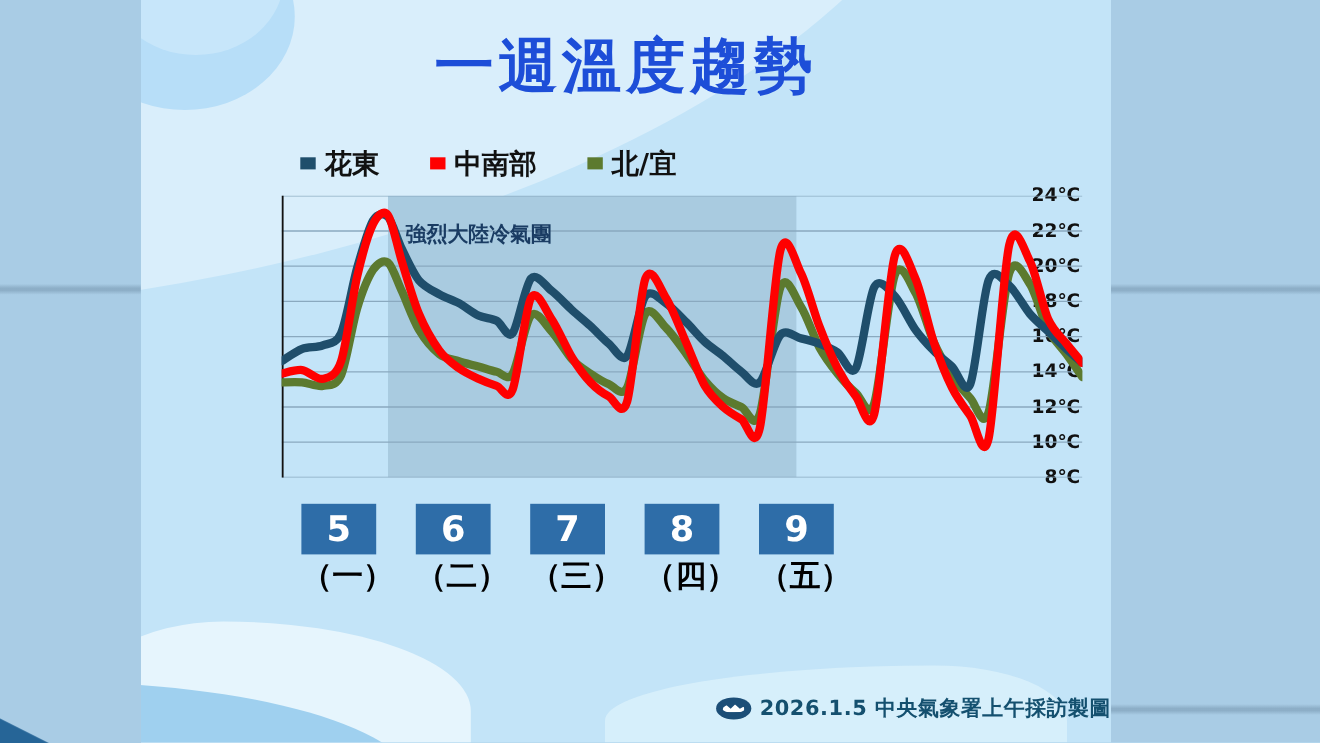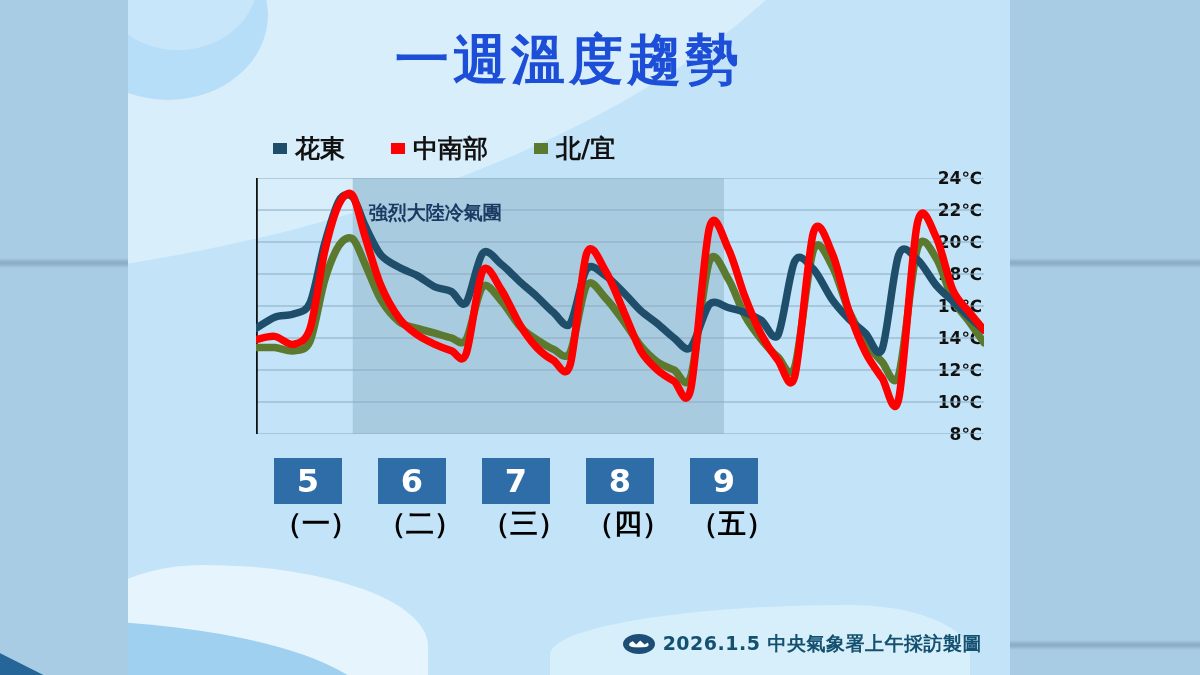--- a/index.html
+++ b/index.html
@@ -127,21 +127,21 @@
   }
   .day-name{
     margin-top:1px;
     font-size:28px; font-weight:bold;
     font-family:"DejaVu Sans","Liberation Sans",sans-serif;
   }
   
   #footer{
     position:absolute; left:0; bottom:18px; width:882px;
     display:flex; justify-content:flex-end; align-items:center;
-    gap:8px; padding-right:28px;
+    gap:8px; 
   }
   #footer-logo{
     width:32px; height:20px; border-radius:50%;
     background:#1c4e77; position:relative; flex:none;
   }
   #footer-logo::before{
     content:""; position:absolute; left:6px; top:6px;
     width:20px; height:8px; border-radius:50% 50% 50% 50%/60% 60% 40% 40%;
     background:#fff;
     clip-path: polygon(0 40%,18% 10%,38% 55%,58% 5%,80% 55%,100% 25%,100% 90%,0 95%);

